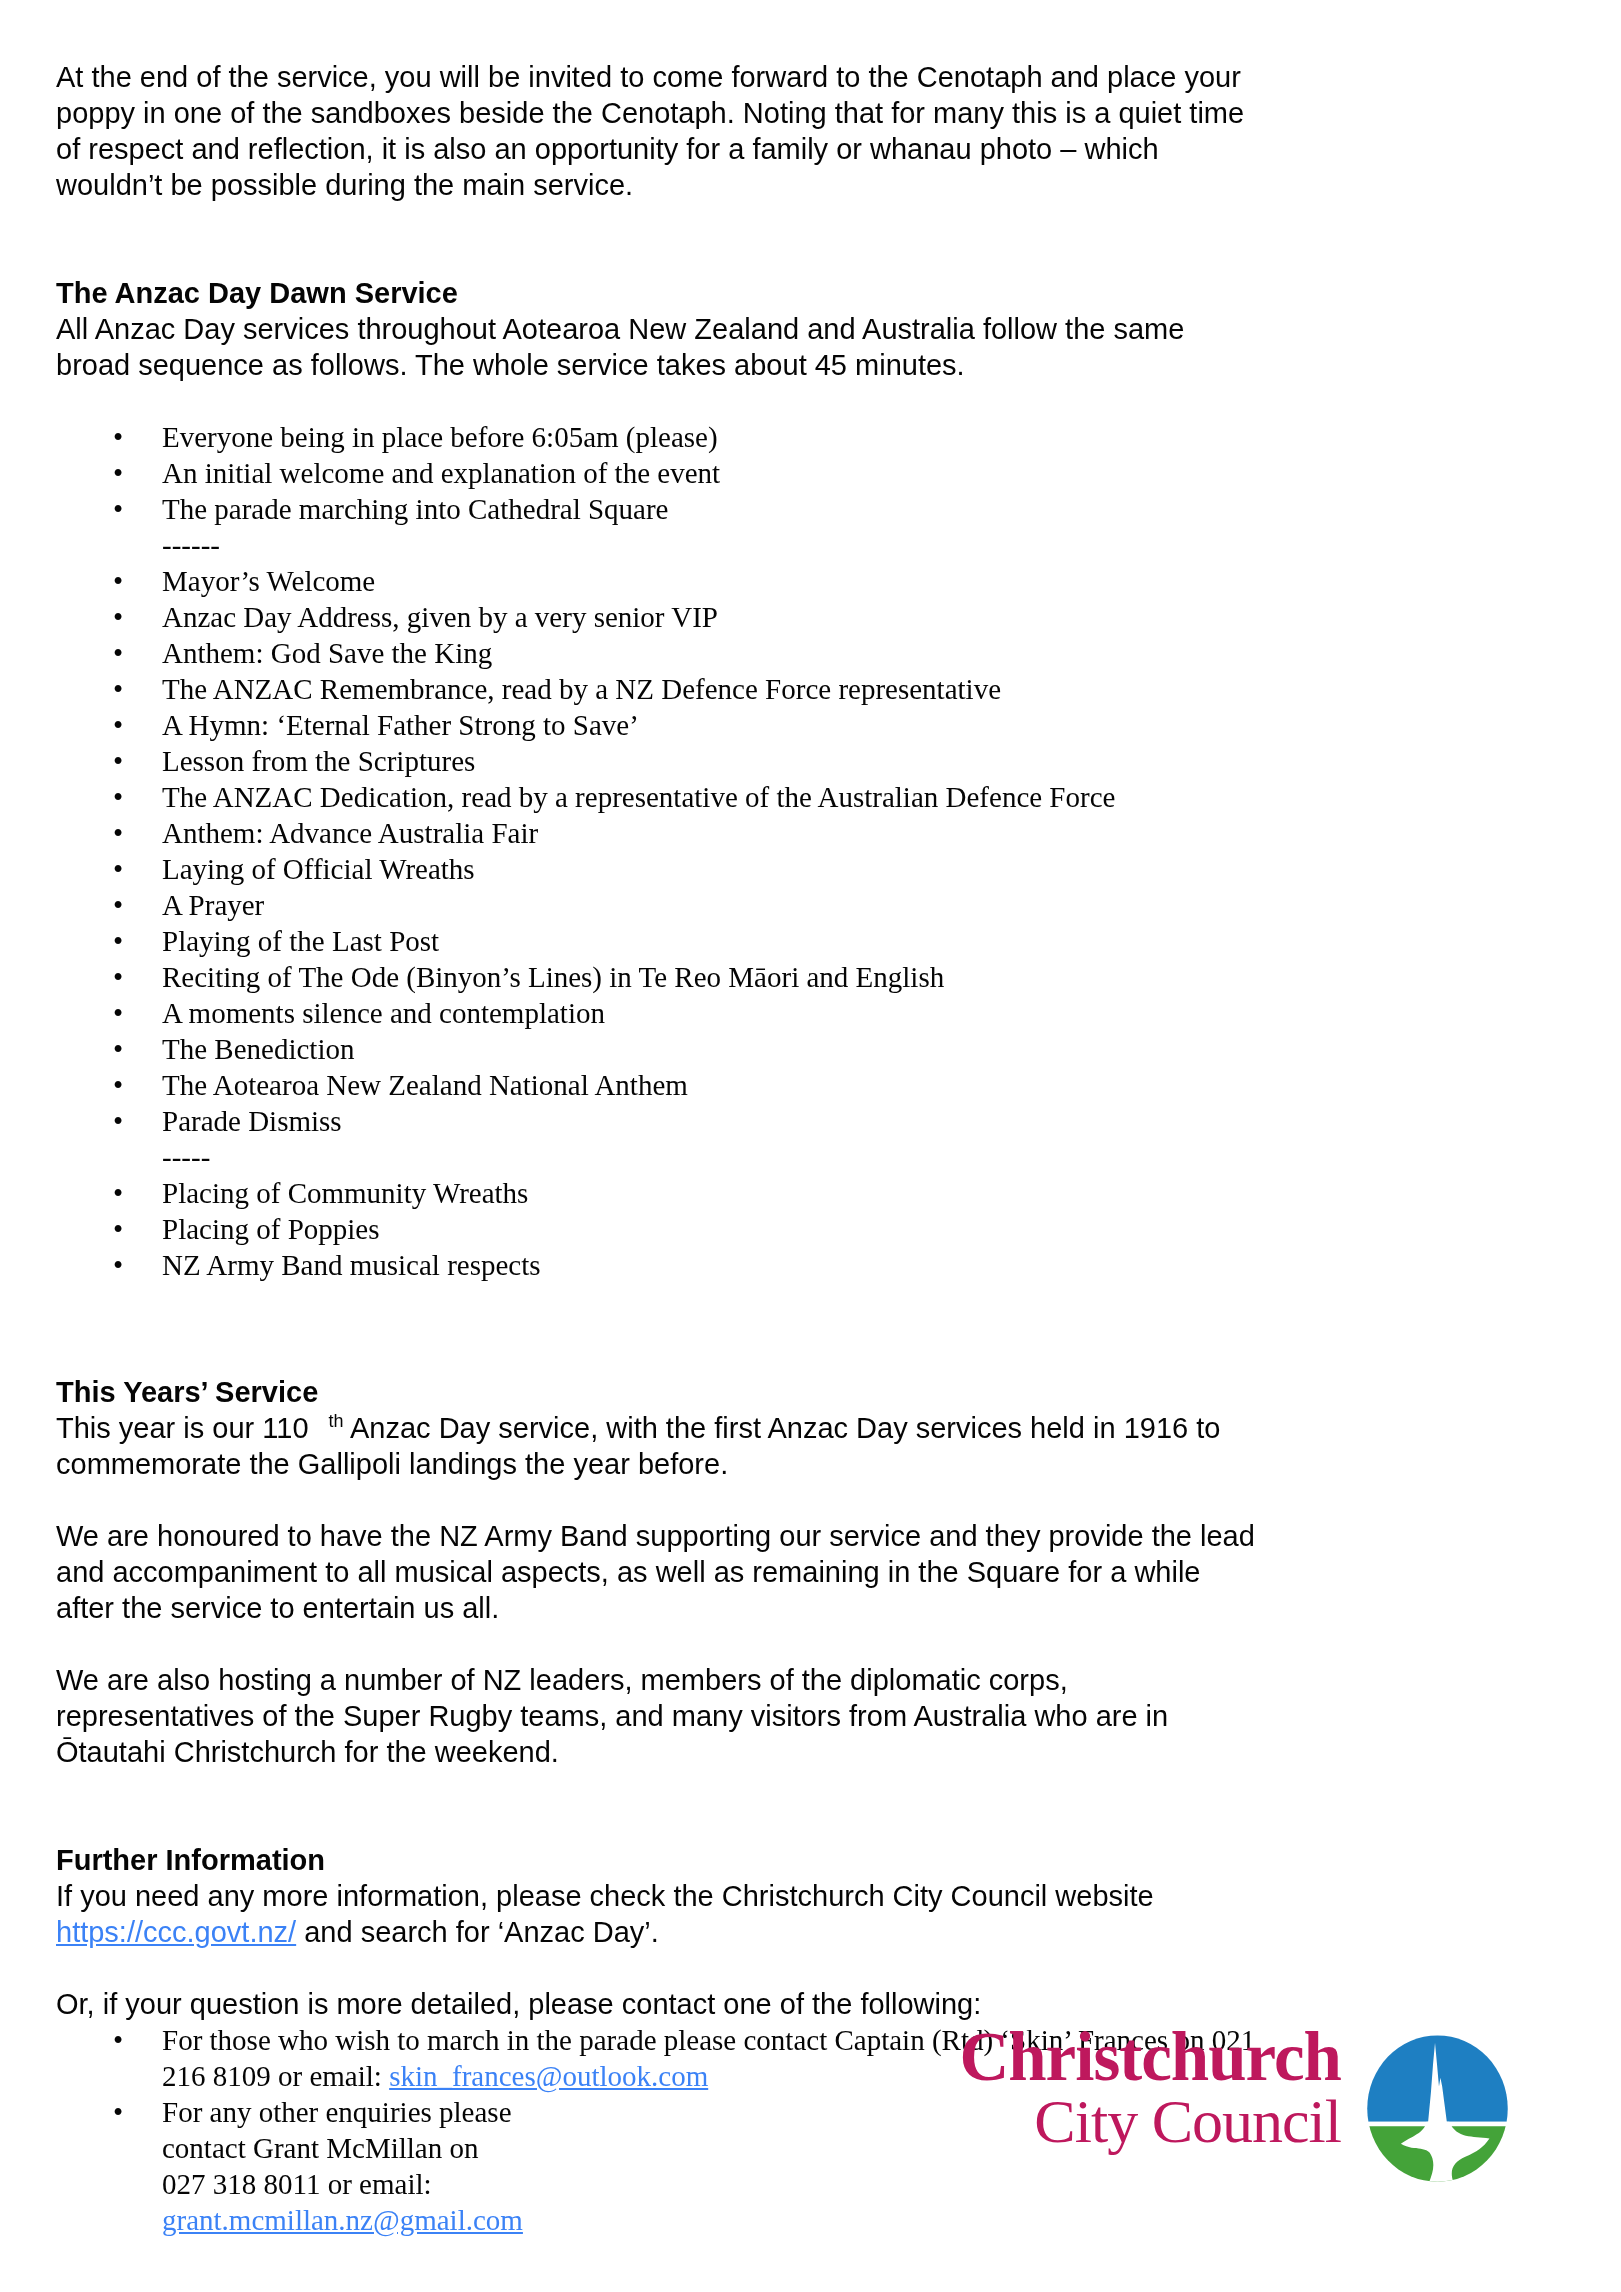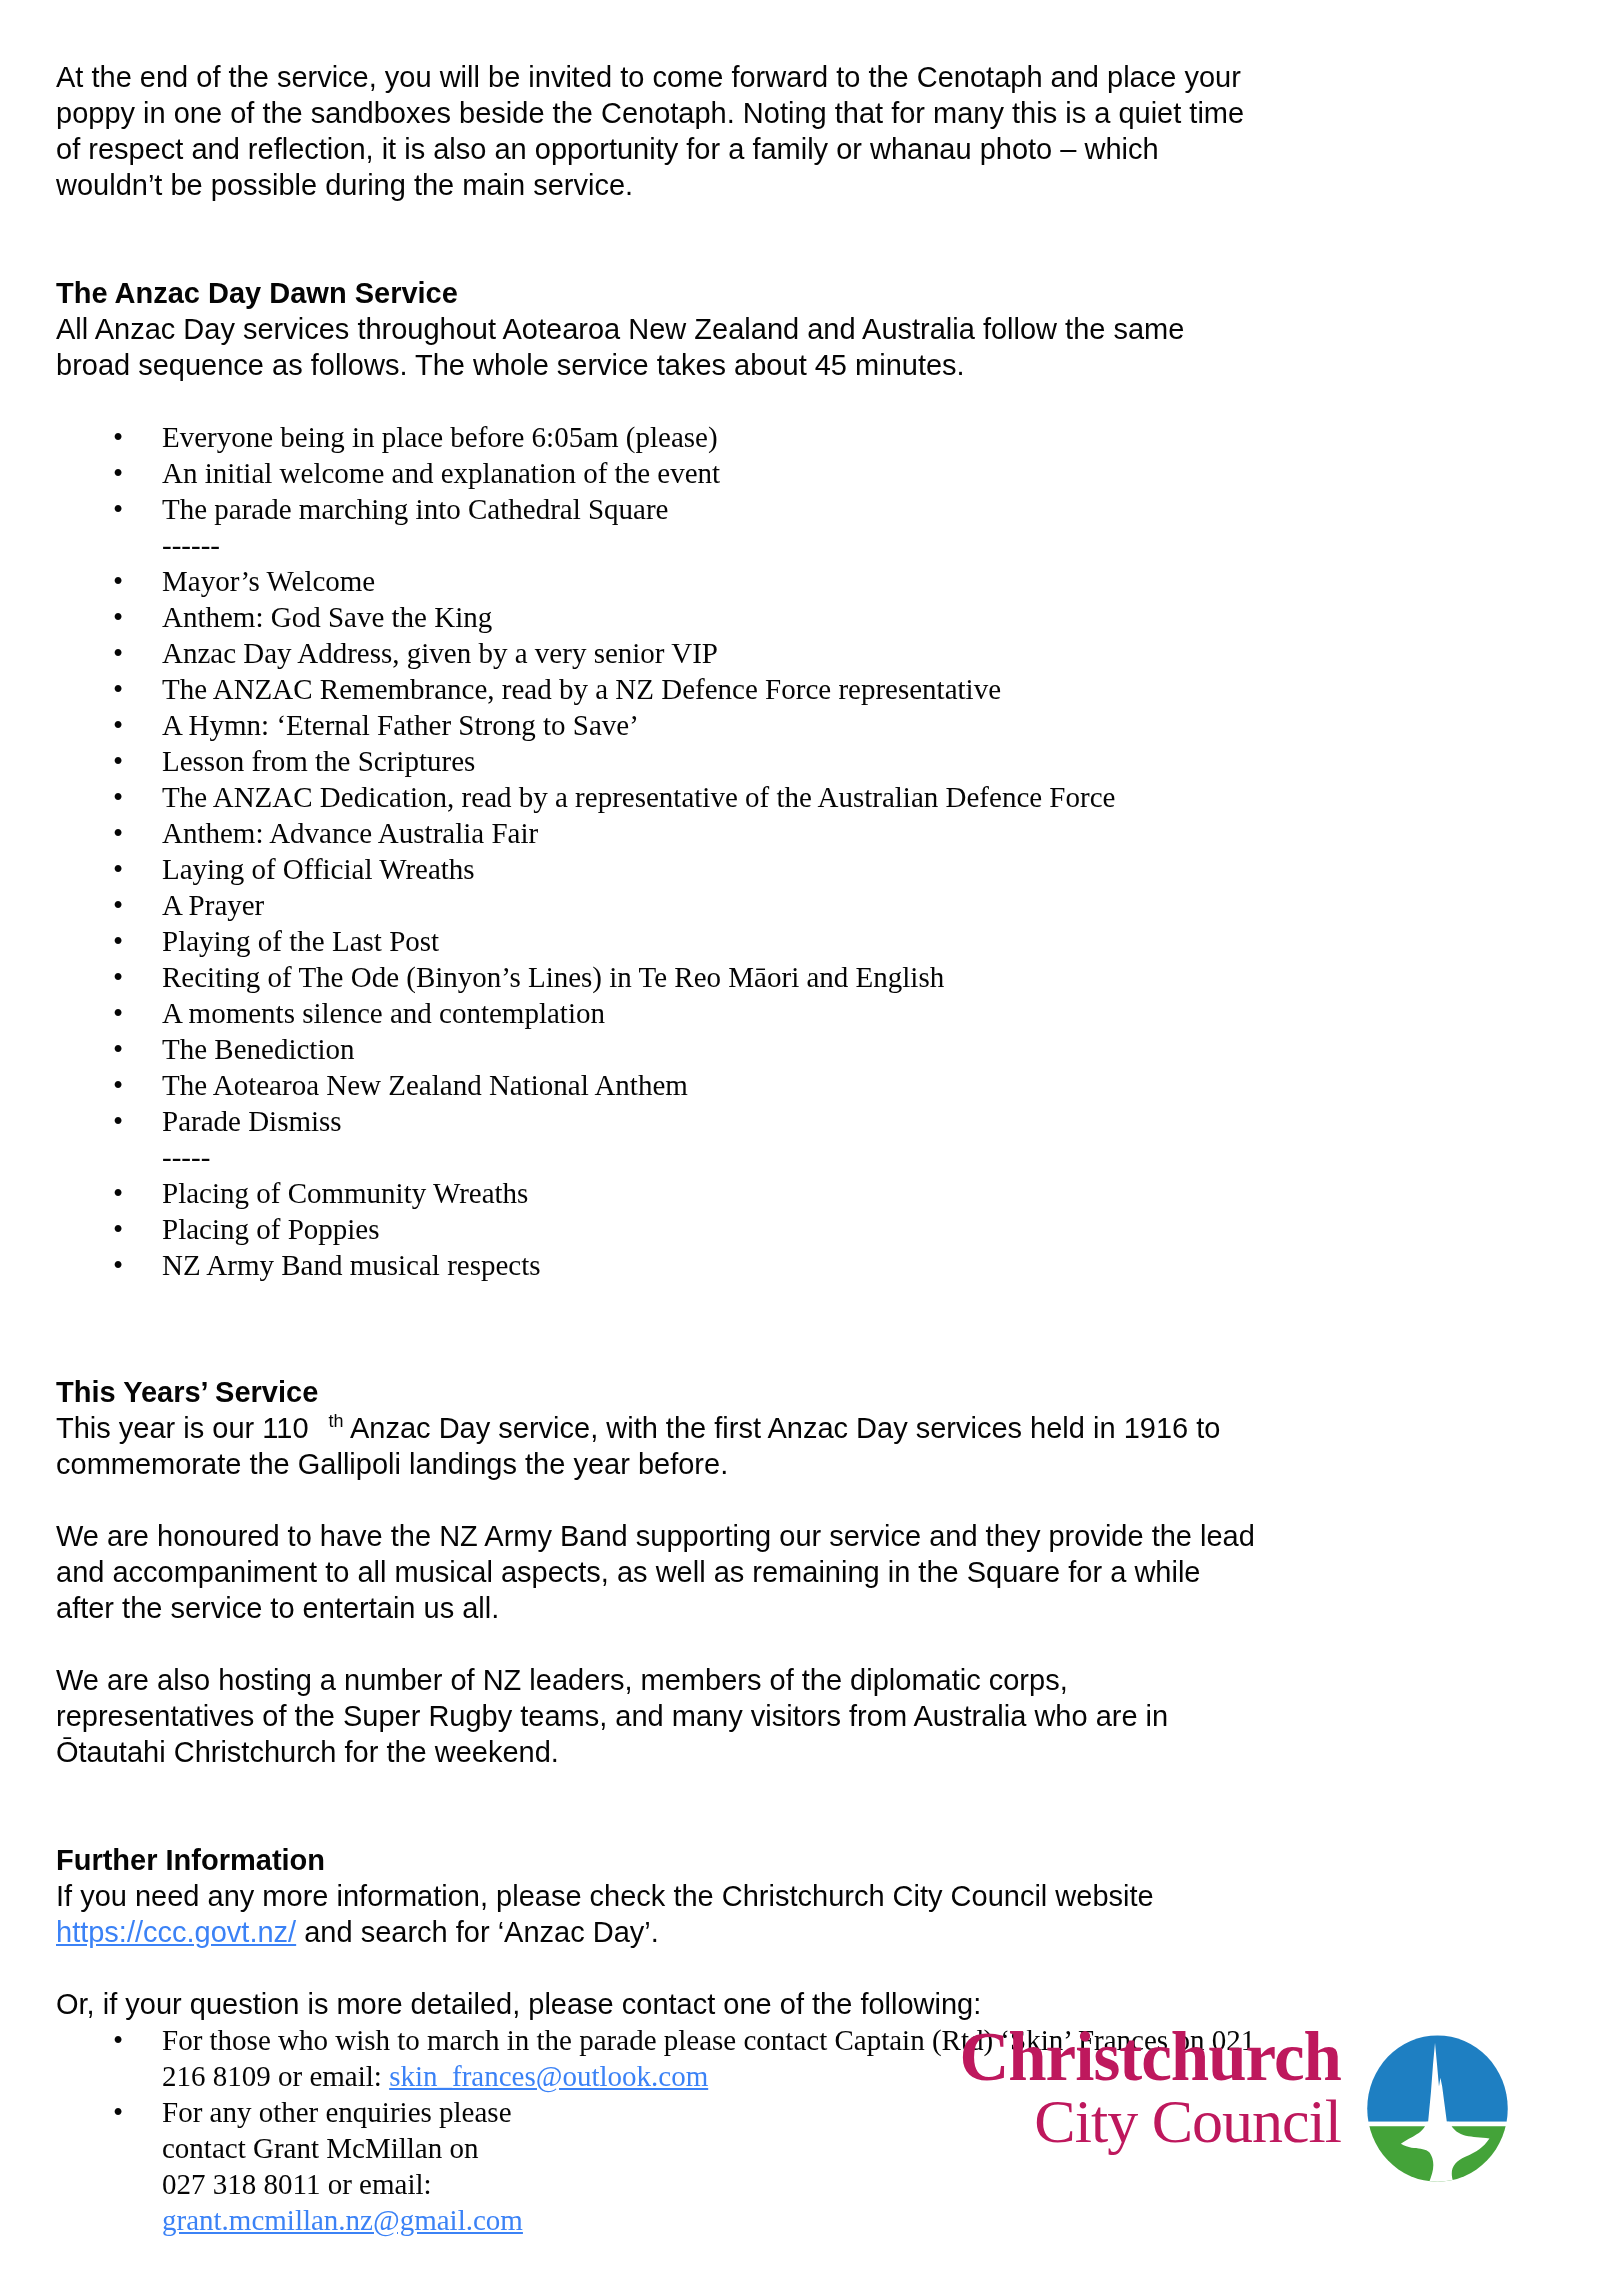--- a/index.html
+++ b/index.html
@@ -52,22 +52,22 @@
   <p>All Anzac Day services throughout Aotearoa New Zealand and Australia follow the same broad sequence as follows. The whole service takes about 45 minutes.</p>
 
   <div class="sp"></div>
 
   <ul>
       <li><span>Everyone being in place before 6:05am (please)</span></li>
       <li><span>An initial welcome and explanation of the event</span></li>
       <li><span>The parade marching into Cathedral Square</span></li>
       <li class="no-bullet"><span>------</span></li>
       <li><span>Mayor’s Welcome</span></li>
+      <li><span>Anzac Day Address, given by a very senior VIP</span></li>
       <li><span>Anthem: God Save the King</span></li>
-      <li><span>Anzac Day Address, given by a very senior VIP</span></li>
       <li><span>The ANZAC Remembrance, read by a NZ Defence Force representative</span></li>
       <li><span>A Hymn: ‘Eternal Father Strong to Save’</span></li>
       <li><span>Lesson from the Scriptures</span></li>
       <li><span>The ANZAC Dedication, read by a representative of the Australian Defence Force</span></li>
       <li><span>Anthem: Advance Australia Fair</span></li>
       <li><span>Laying of Official Wreaths</span></li>
       <li><span>A Prayer</span></li>
       <li><span>Playing of the Last Post</span></li>
       <li><span>Reciting of The Ode (Binyon’s Lines) in Te Reo Māori and English</span></li>
       <li><span>A moments silence and contemplation</span></li>

